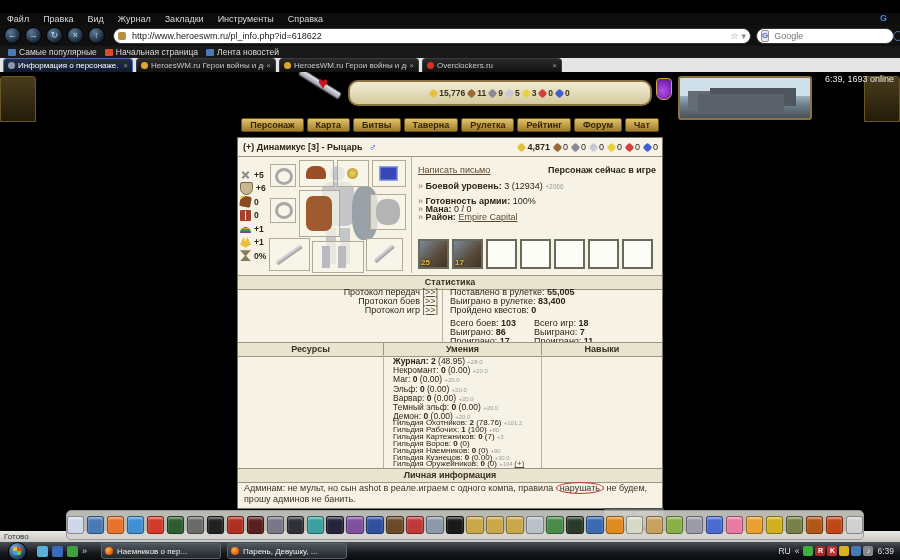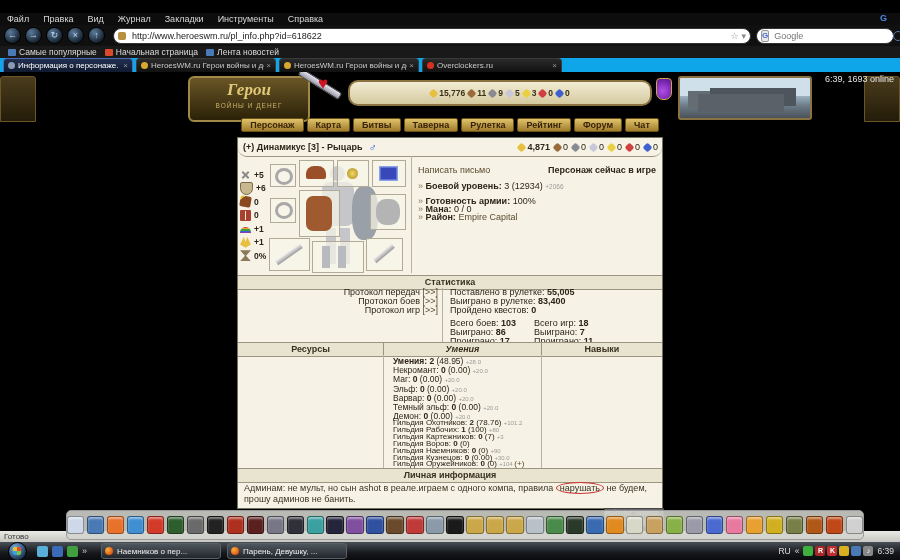--- a/index.html
+++ b/index.html
@@ -38,21 +38,21 @@
     color:#4a6ad0;font-size:8px;line-height:10px;text-align:center;font-weight:bold;margin-right:3px;}
   .searchbox input{flex:1;border:none;outline:none;font-size:9px;color:#999;background:transparent;
     font-family:"Liberation Sans",sans-serif;}
   .mag{width:8px;height:8px;border:1.5px solid #5a7ab0;border-radius:50%;position:relative;flex:none;}
   .mag::after{content:"";position:absolute;width:4px;height:1.5px;background:#5a7ab0;
     right:-3px;bottom:-1px;transform:rotate(40deg);}
   .bookbar{position:absolute;left:0;top:46px;width:900px;height:12px;background:#191919;
     display:flex;align-items:center;color:#ddd;font-size:8.5px;}
   .bm{display:flex;align-items:center;margin-left:8px;}
   .bmico{width:8px;height:7px;border-radius:1px;margin-right:3px;}
-  .tabbar{position:absolute;left:0;top:58px;width:900px;height:14px;background:#0ea5e9;
+  .tabbar{position:absolute;left:0;top:58px;width:900px;height:14px;background:#e5e5e5;
     display:flex;align-items:flex-end;}
   .tab{height:13px;width:130px;margin-left:3px;background:linear-gradient(#2a2a2a,#111);
     border:1px solid #3a3a3a;border-bottom:none;border-radius:4px 4px 0 0;
     display:flex;align-items:center;color:#c8c8c8;font-size:8px;padding:0 4px;}
   .tab.active{background:linear-gradient(#223050,#101a30);border-color:#4a6ab8;color:#fff;width:120px;}
   .tabfav{width:7px;height:7px;border-radius:50%;margin-right:3px;flex:none;}
   .tablabel{flex:1;overflow:hidden;white-space:nowrap;}
   .tabclose{color:#999;font-size:8px;margin-left:2px;}
 
   
@@ -80,21 +80,21 @@
   .castle-pic::after{content:"";position:absolute;left:18px;bottom:6px;width:86px;height:18px;
     background:#5a6168;box-shadow:12px -6px 0 #4e555c,-10px -3px 0 #646c74;}
   .game-nav{position:absolute;left:0;top:46px;width:900px;display:flex;justify-content:center;gap:3px;}
   .gnav{background:linear-gradient(#e0c36a,#a07c2c);border:1px solid #6b5316;border-radius:2px;
     color:#3a2408;font-weight:bold;font-size:9px;padding:1px 8px;}
 
   
   .panel{position:absolute;left:237px;top:65px;width:424px;height:370px;background:#f6f3e6;
     border:1px solid #73735f;font-size:9px;color:#2c2417;}
   .rowname{position:absolute;left:0;top:0;width:424px;height:18px;border-bottom:1px solid #9a9480;
-    display:flex;align-items:center;border-radius:9px;}
+    display:flex;align-items:center;}
   .cname{font-weight:bold;margin-left:5px;}
   .gender{color:#2a5ad8;font-weight:bold;margin-left:6px;font-size:11px;}
   .rowname .spacer{flex:1;}
   .goldwrap{display:flex;align-items:center;gap:2px;margin-right:4px;font-weight:bold;}
   .zres{display:flex;align-items:center;gap:2px;margin-right:4px;}
   .vdiv1{position:absolute;left:173px;top:18px;width:1px;height:117px;background:#b8b2a0;}
   .statcol{position:absolute;left:2px;top:30px;width:26px;}
   .stat{display:flex;align-items:center;height:13.5px;}
   .sico{width:11px;height:11px;margin-right:3px;position:relative;flex:none;}
   .sval{font-weight:bold;font-size:8.5px;}
@@ -116,21 +116,21 @@
   .c-helm i{left:6px;top:5px;width:20px;height:13px;background:#9a4f28;border-radius:8px 8px 2px 2px;}
   .c-amulet i{left:9px;top:7px;width:11px;height:11px;background:radial-gradient(#f0d868,#b08820);border-radius:50%;}
   .c-book i{left:6px;top:5px;width:19px;height:15px;background:#3848b8;border-radius:2px;box-shadow:inset 0 0 0 1.5px #8aa0e8;}
   .c-torso i{left:6px;top:5px;width:26px;height:35px;background:#a05a30;border-radius:7px;}
   .c-cape i{left:5px;top:4px;width:24px;height:26px;background:#b4b4b4;border-radius:40%;}
   .c-sword i{left:4px;top:13px;width:30px;height:5px;background:linear-gradient(#eee,#999);transform:rotate(-35deg);}
   .c-dagger i{left:5px;top:12px;width:24px;height:5px;background:linear-gradient(#eee,#999);transform:rotate(-40deg);}
   .c-legs i{left:9px;top:4px;width:8px;height:22px;background:#b8bac0;box-shadow:16px 0 0 #b8bac0;}
   .rightcol{position:absolute;left:174px;top:18px;width:250px;height:117px;}
   .rowletter{position:absolute;left:6px;top:9px;width:238px;display:flex;}
-  .link{color:#5b4a2f;}
+  .link{color:#5b4a2f;text-decoration:underline;}
   .ingame{font-weight:bold;margin-left:auto;}
   .infolist{position:absolute;left:6px;top:26px;}
   .iline{height:8px;line-height:8px;margin-bottom:0;}
   .iline.first{margin-bottom:7px;}
   .bullet{color:#8a7a5a;}
   .ilabel{font-weight:bold;}
   .iextra{font-size:6.5px;color:#999;}
   .army{position:absolute;left:6px;top:83px;display:flex;gap:3px;}
   .aslot{width:27px;height:26px;border:2px solid #6a6a5a;background:#fdfdf8;position:relative;}
   .aslot.filled{background:linear-gradient(135deg,#7a8a9a,#5a4a3a 60%,#3a342a);}
@@ -144,21 +144,21 @@
   .pline{text-align:right;margin-right:4px;line-height:9px;}
   .rcell{position:absolute;left:212px;top:0;width:210px;}
   .rline{line-height:9px;}
   .rval{font-weight:bold;}
   .battlecols{position:absolute;left:212px;top:31px;display:flex;gap:18px;}
   .bcol div{line-height:9px;}
   .thead{position:absolute;left:0;top:204px;width:424px;height:13px;background:#e9e4cf;
     border-top:1px solid #9a9480;border-bottom:1px solid #9a9480;display:flex;
     font-weight:bold;color:#3a3020;line-height:12px;text-align:center;}
   .th1{width:145px;border-right:1px solid #9a9480;}
-  .th2{width:157px;border-right:1px solid #9a9480;font-style:italic;}
+  .th2{width:157px;border-right:1px solid #9a9480;}
   .th3{flex:1;}
   .skillsbody{position:absolute;left:0;top:217px;width:424px;height:113px;}
   .sk-div1{position:absolute;left:145px;top:0;width:1px;height:113px;background:#b8b2a0;}
   .sk-div2{position:absolute;left:303px;top:0;width:1px;height:113px;background:#b8b2a0;}
   .factions{position:absolute;left:155px;top:2px;font-size:8.5px;}
   .factions div{line-height:8.2px;}
   .guilds{position:absolute;left:155px;top:65px;font-size:8px;}
   .guilds div{line-height:6.9px;}
   .fv{font-weight:bold;}
   .strong{font-weight:bold;}
@@ -275,24 +275,20 @@
         <span class="tablabel ellip">Overclockers.ru</span>
         <span class="tabclose">×</span>
       </span>
     </div>
 
   <div class="content">
     <div class="edge-tower" style="left:0;"></div>
     <div class="edge-tower" style="right:0;"></div>
     <div class="online">6:39, 1693 online</div>
 
-    <div class="logo-shield">
-      <div class="logo1">Герои</div>
-      <div class="logo2">ВОЙНЫ И ДЕНЕГ</div>
-    </div>
     <div class="deco-sword"></div>
     <div class="heart">♥</div>
 
     <div class="plaque">
 
         <span style="display:flex;align-items:center;gap:2px;">
           <span class="rsico" style="background: rgb(232, 192, 64);"></span>
           <span class="rsv">15,776</span>
         </span>
 
@@ -485,20 +481,50 @@
               <span>0 / 0</span>
               <span class="iextra"></span>
             </div>
 
             <div class="iline">
               <span class="bullet">» </span><span class="ilabel">Район:</span>
               <span class="link">Empire Capital</span>
               <span class="iextra"></span>
             </div>
           </div>
+        <div class="army">
+
+            <span class="aslot filled">
+              <span class="acount">25</span>
+            </span>
+
+            <span class="aslot filled">
+              <span class="acount">17</span>
+            </span>
+
+            <span class="aslot">
+              <span class="acount"></span>
+            </span>
+
+            <span class="aslot">
+              <span class="acount"></span>
+            </span>
+
+            <span class="aslot">
+              <span class="acount"></span>
+            </span>
+
+            <span class="aslot">
+              <span class="acount"></span>
+            </span>
+
+            <span class="aslot">
+              <span class="acount"></span>
+            </span>
+          </div>
       </div>
 
       <div class="secbar" style="top:137px;">Статистика</div>
 
       <div class="statsbody">
         <div class="protocell">
 
             <div class="pline">
               <span>Протокол передач </span><span class="link">[&gt;&gt;]</span>
             </div>
@@ -562,21 +588,21 @@
         <span class="th2">Умения</span>
         <span class="th3">Навыки</span>
       </div>
 
       <div class="skillsbody">
         <div class="sk-div1"></div>
         <div class="sk-div2"></div>
         <div class="factions">
 
             <div>
-              <span class="strong">Умения: </span><span class="fv">2</span><span> (48.95) </span><span class="fx">+28.0</span>
+              <span class="strong">Журнал: </span><span class="fv">2</span><span> (48.95) </span><span class="fx">+28.0</span>
             </div>
 
             <div>
               <span>Некромант: </span><span class="fv">0</span><span> (0.00) </span><span class="fx">+20.0</span>
             </div>
 
             <div>
               <span>Маг: </span><span class="fv">0</span><span> (0.00) </span><span class="fx">+20.0</span>
             </div>
 

